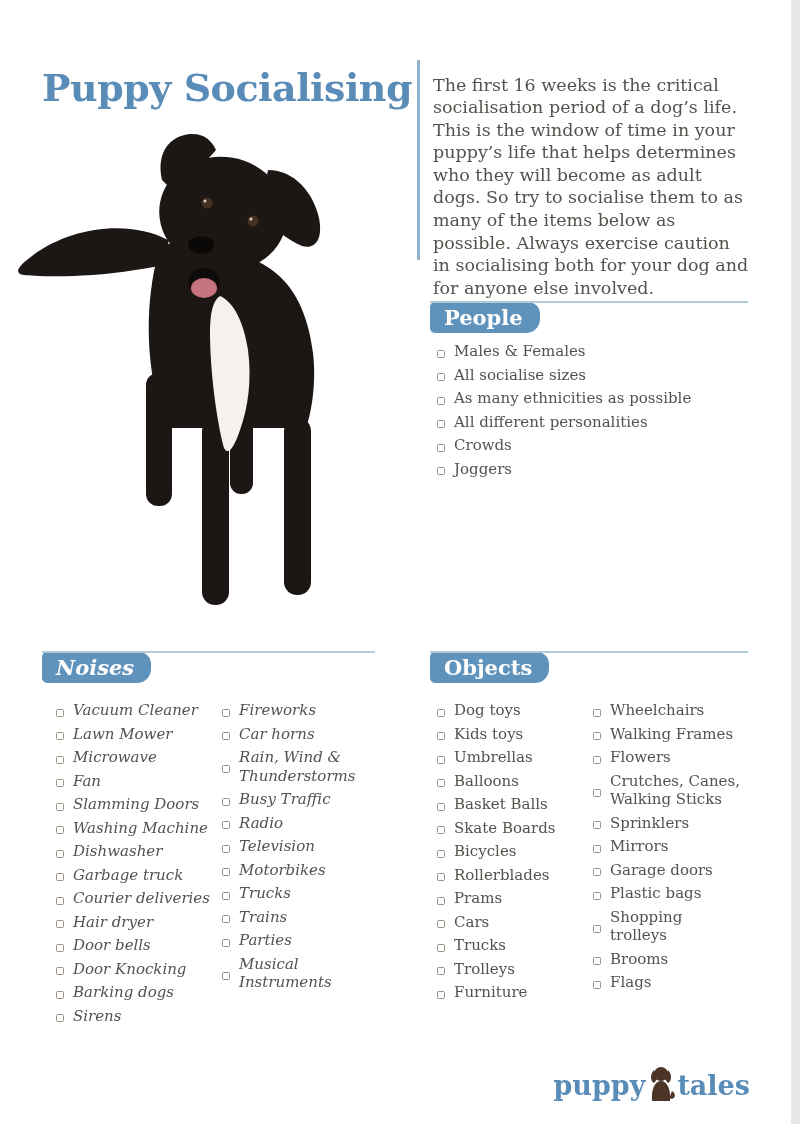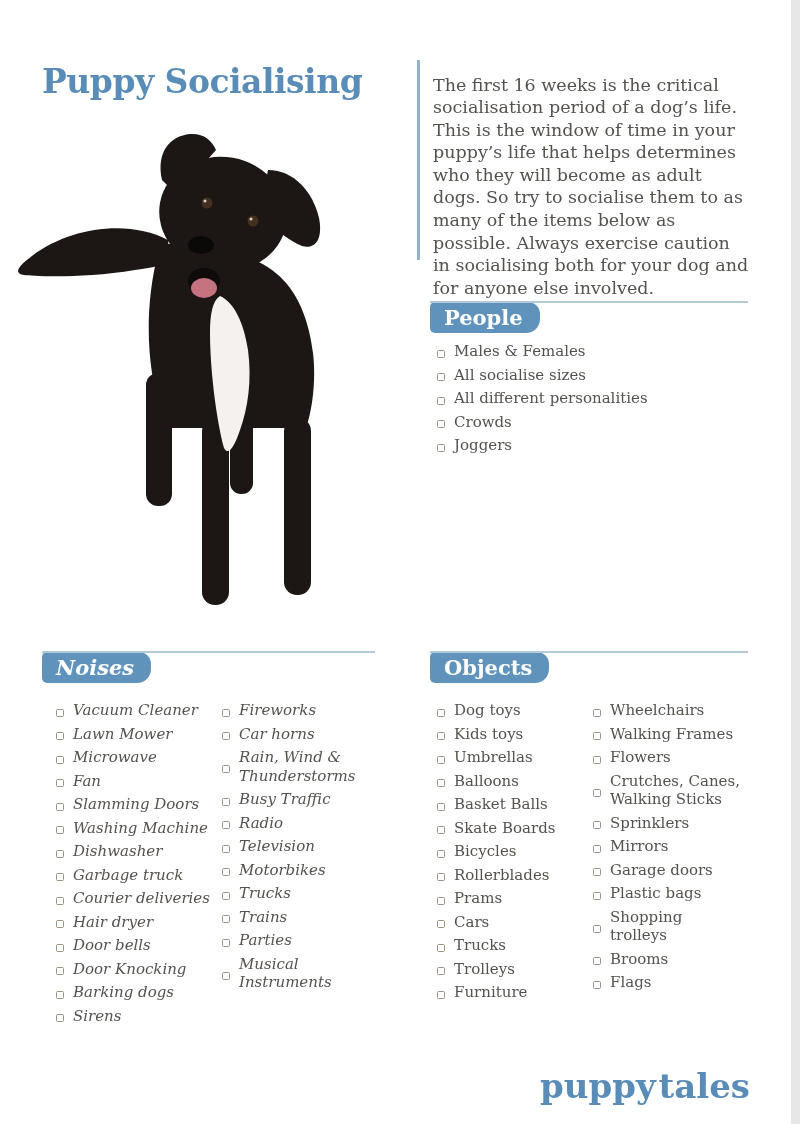--- a/index.html
+++ b/index.html
@@ -5,21 +5,21 @@
   html,body{margin:0;padding:0;}
   body{
     width:800px;height:1124px;position:relative;background:#ffffff;
     font-family:"DejaVu Serif","Liberation Serif",serif;
     overflow:hidden;
     -webkit-font-smoothing:antialiased;
   }
   .page-edge{position:absolute;right:0;top:0;width:9px;height:1124px;background:var(--page_edge);}
   .page-title{
     position:absolute;left:42px;top:40px;width:370px;
-    font-size:33px;font-weight:bold;color:var(--accent_blue);
+    font-size:38px;font-weight:bold;color:var(--accent_blue);
     letter-spacing:-0.5px;white-space:nowrap;
   }
   .intro-divider{position:absolute;left:417px;top:60px;width:3px;height:200px;background:var(--divider_blue);}
   .intro-text{
     position:absolute;left:433px;top:56px;width:317px;
     font-size:17.5px;line-height:22.6px;color:var(--text_dark);
   }
   .dog-photo{position:absolute;left:10px;top:118px;width:390px;height:505px;}
   .section{position:absolute;}
   .section-rule{position:absolute;left:0;top:0;width:100%;height:2px;background:var(--rule_blue);}
@@ -43,21 +43,21 @@
   .sec-objects{left:430px;top:651px;width:318px;}
   .cols{display:flex;margin-top:9px;}
   .sec-noises .col1{width:180px;padding-left:14px;box-sizing:border-box;}
   .sec-noises .col2{width:153px;}
   .sec-objects .col1{width:163px;padding-left:7px;box-sizing:border-box;}
   .sec-objects .col2{width:148px;}
   .logo{
     position:absolute;left:540px;top:1063px;width:210px;height:46px;
     display:flex;align-items:center;justify-content:flex-end;
   }
-  .logo-word{font-size:34px;font-weight:bold;color:var(--accent_blue);line-height:46px;}
+  .logo-word{font-size:27px;font-weight:bold;color:var(--accent_blue);line-height:46px;}
   .logo-dog{width:30px;height:38px;margin:0 1px;position:relative;top:-2px;}
 </style>
 </head>
 <body>
 
 <div class="page-edge"></div>
 
 <h1 class="page-title">Puppy Socialising</h1>
 
 <div class="intro-divider"></div>
@@ -95,20 +95,24 @@
       <div class="li">
         <span class="bullet"></span>
         <span class="li-text">Males &amp; Females</span>
       </div>
       <div class="li">
         <span class="bullet"></span>
         <span class="li-text">All socialise sizes</span>
       </div>
       <div class="li">
         <span class="bullet"></span>
+        <span class="li-text">As many ethnicities as possible</span>
+      </div>
+      <div class="li">
+        <span class="bullet"></span>
         <span class="li-text">All different personalities</span>
       </div>
       <div class="li">
         <span class="bullet"></span>
         <span class="li-text">Crowds</span>
       </div>
       <div class="li">
         <span class="bullet"></span>
         <span class="li-text">Joggers</span>
       </div>

